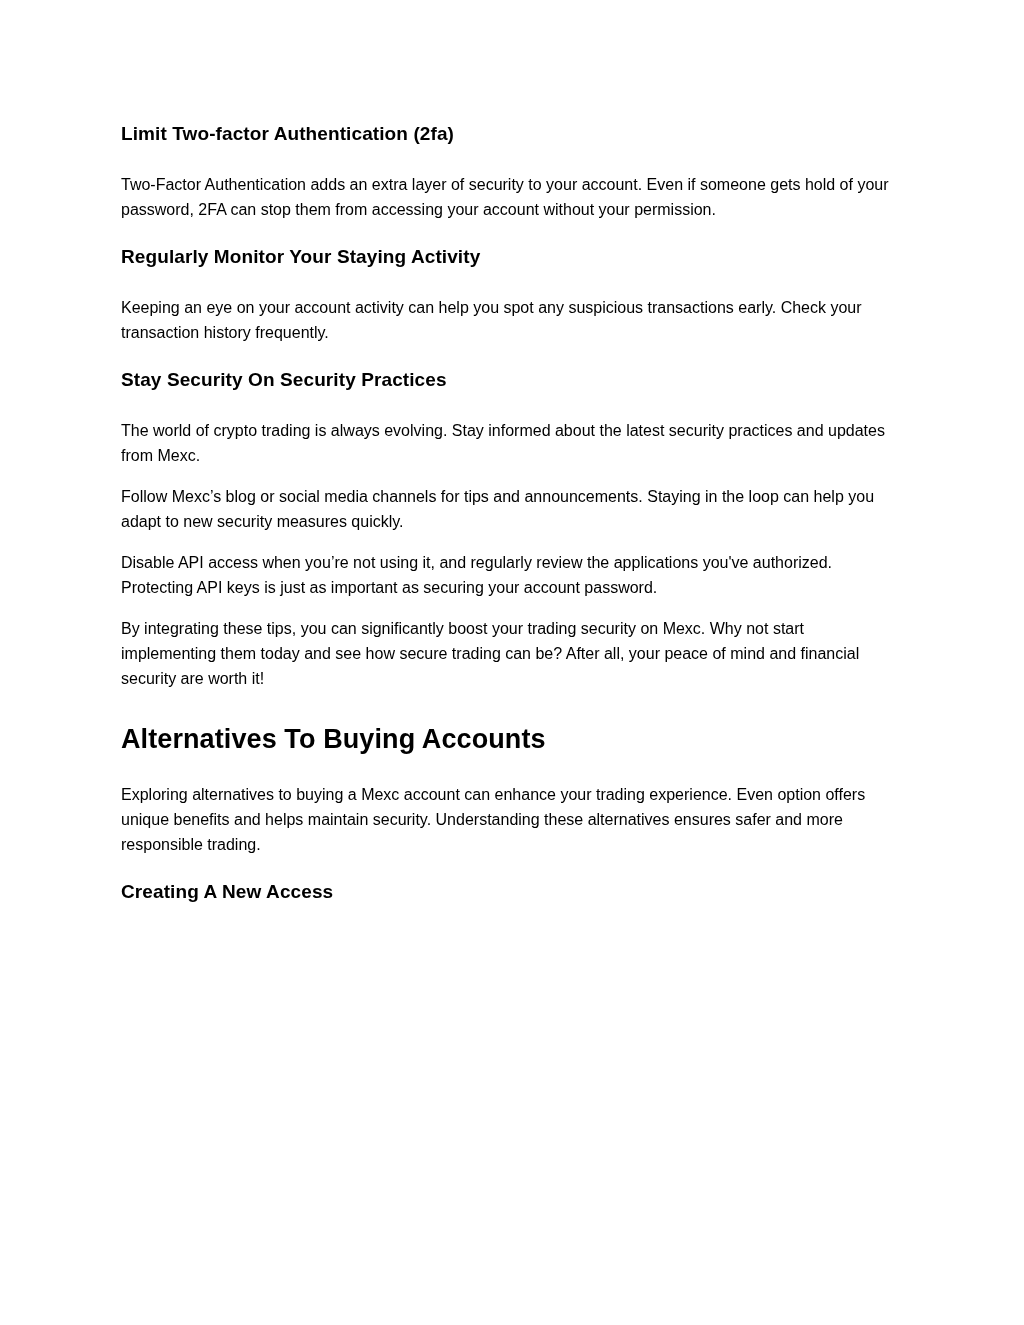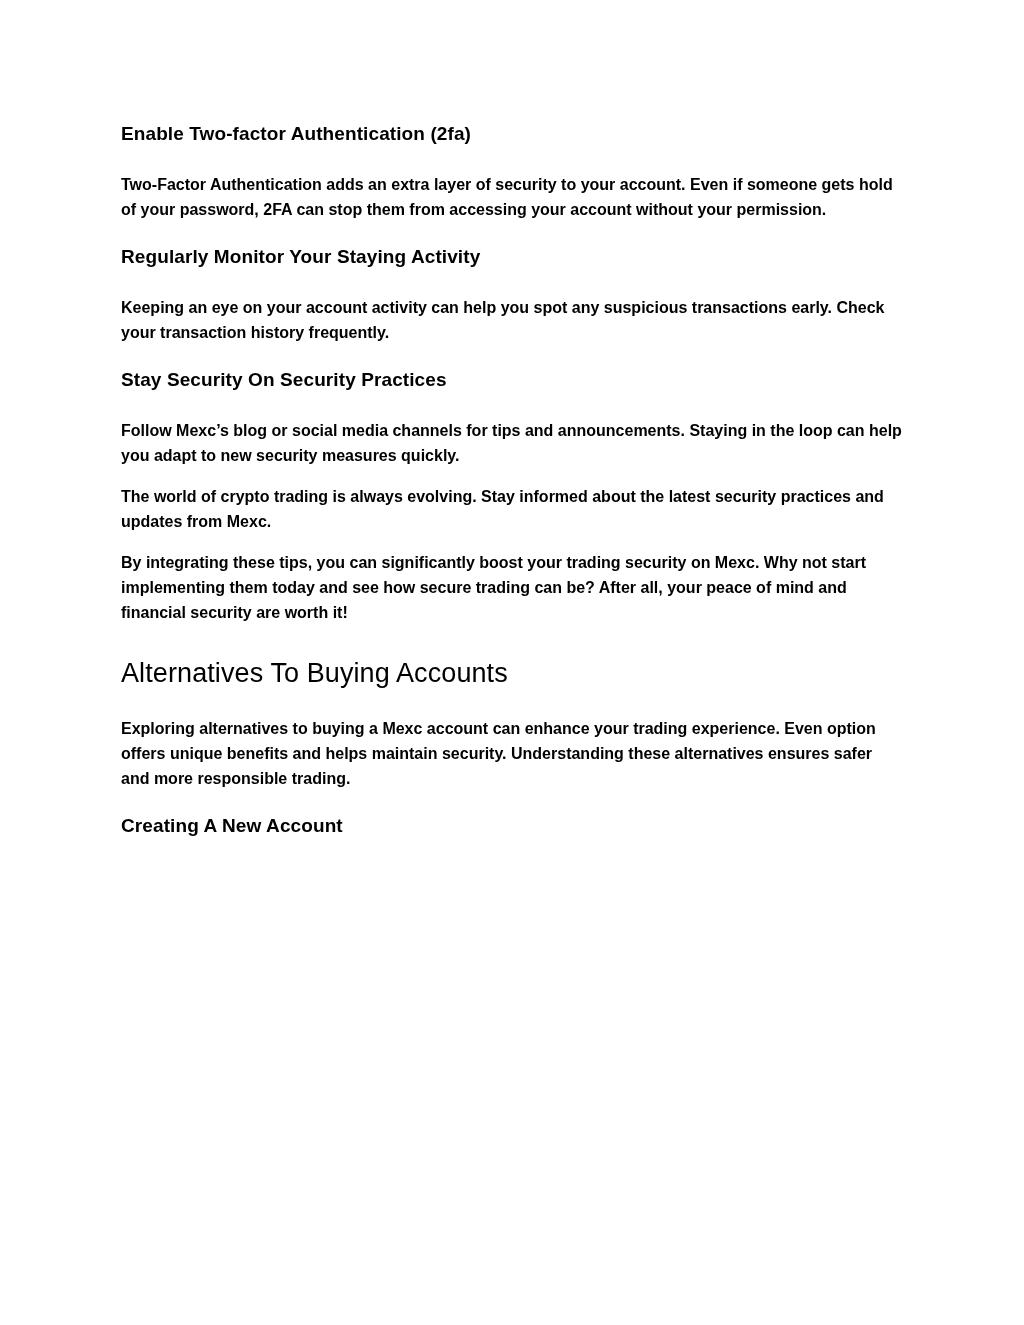--- a/index.html
+++ b/index.html
@@ -21,40 +21,41 @@
   }
   .h3 {
     font-size: 19px;
     font-weight: 700;
     line-height: 22px;
     margin: 24px 0 27px 0;
     letter-spacing: 0.1px;
   }
   .h1 {
     font-size: 27px;
-    font-weight: 400;
+    font-weight: 700;
     line-height: 32px;
     margin: 32px 0 27px 0;
     letter-spacing: 0.1px;
   }
   .p {
     font-size: 16px;
-    font-weight: 700;
+    font-weight: 400;
     line-height: 25px;
     margin: 0 0 16px 0;
   }
 </style>
 </head>
 <body>
 
 <div class="doc">
-  <div class="h3">Enable Two-factor Authentication (2fa)</div>
+  <div class="h3">Limit Two-factor Authentication (2fa)</div>
   <div class="p">Two-Factor Authentication adds an extra layer of security to your account. Even if someone gets hold of your password, 2FA can stop them from accessing your account without your permission.</div>
   <div class="h3">Regularly Monitor Your Staying Activity</div>
   <div class="p">Keeping an eye on your account activity can help you spot any suspicious transactions early. Check your transaction history frequently.</div>
   <div class="h3">Stay Security On Security Practices</div>
+  <div class="p">The world of crypto trading is always evolving. Stay informed about the latest security practices and updates from Mexc.</div>
   <div class="p">Follow Mexc’s blog or social media channels for tips and announcements. Staying in the loop can help you adapt to new security measures quickly.</div>
-  <div class="p">The world of crypto trading is always evolving. Stay informed about the latest security practices and updates from Mexc.</div>
+  <div class="p">Disable API access when you’re not using it, and regularly review the applications you've authorized. Protecting API keys is just as important as securing your account password.</div>
   <div class="p">By integrating these tips, you can significantly boost your trading security on Mexc. Why not start implementing them today and see how secure trading can be? After all, your peace of mind and financial security are worth it!</div>
   <div class="h1">Alternatives To Buying Accounts</div>
   <div class="p">Exploring alternatives to buying a Mexc account can enhance your trading experience. Even option offers unique benefits and helps maintain security. Understanding these alternatives ensures safer and more responsible trading.</div>
-  <div class="h3">Creating A New Account</div>
+  <div class="h3">Creating A New Access</div>
 </div>
 
 </body></html>

